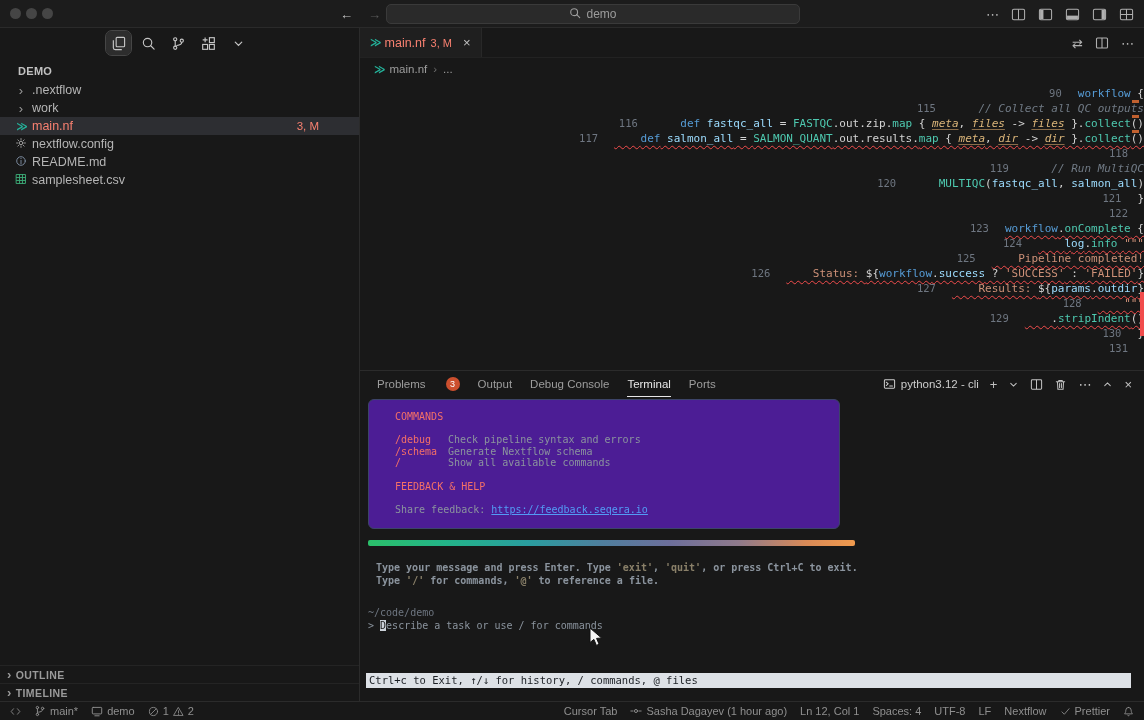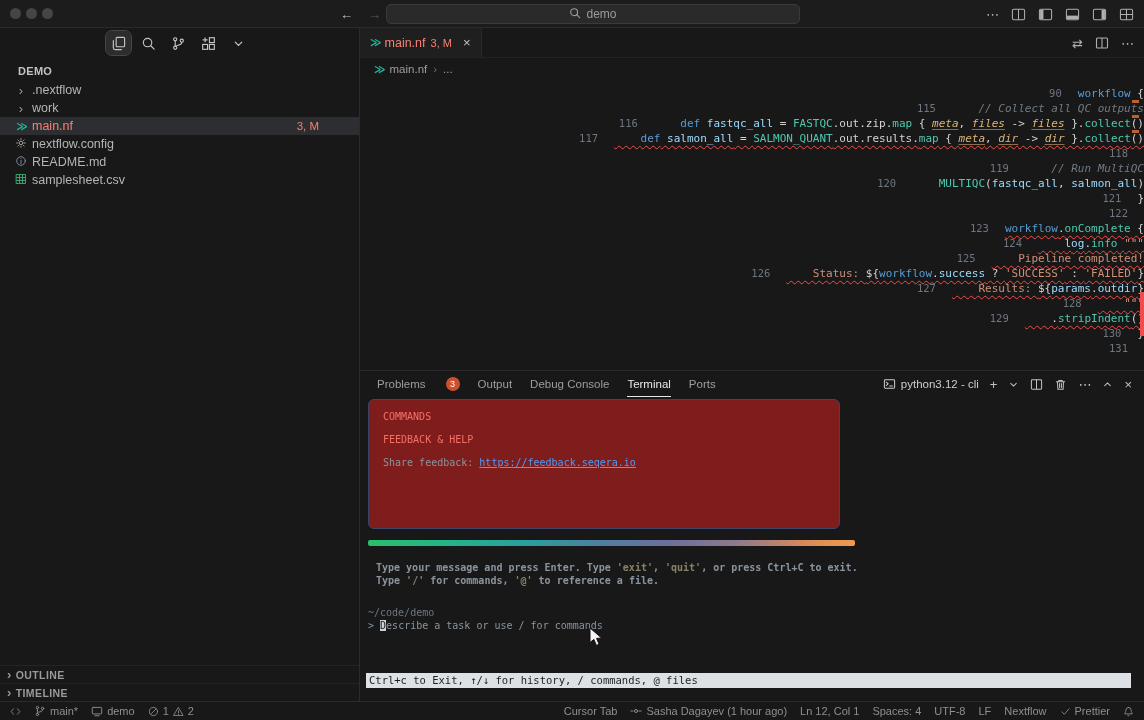--- a/index.html
+++ b/index.html
@@ -67,21 +67,21 @@
   .panel-header { height:26px; display:flex; align-items:center; position:relative; padding-left:8px; }
   #panel-tabs { display:flex; height:100%; }
   .ptab { padding:0 9px; font-size:11.5px; color:#9d9d9d; height:100%; display:flex; align-items:center; gap:20px; position:relative; cursor:pointer; }
   .ptab.active { color:#e7e7e7; }
   .ptab.active::after { content:""; position:absolute; left:9px; right:9px; bottom:0; height:1px; background:#e7e7e7; }
   .ptab-badge { background:#cc4f2e; color:#fff; font-size:9px; min-width:14px; height:14px; border-radius:8px; display:flex; align-items:center; justify-content:center; padding:0 3px; }
   .panel-right { position:absolute; right:12px; top:0; height:26px; display:flex; align-items:center; gap:11px; color:#c2c2c2; }
   .profile { display:flex; align-items:center; gap:5px; font-size:11.5px; color:#cccccc; }
 
   .terminal { position:absolute; top:26px; left:0; right:0; bottom:0; font-family:"DejaVu Sans Mono","Liberation Mono",monospace; font-size:10px; color:#8b949e; }
-  .cmd-box { position:absolute; left:8px; top:2px; width:472px; height:130px; border:1px solid #3c4468; border-radius:6px; padding:11px 0 0 14px; background:#7f1d1d; }
+  .cmd-box { position:absolute; left:8px; top:2px; width:472px; height:130px; border:1px solid #3c4468; border-radius:6px; padding:11px 0 0 26px; background:#4c1d95; }
   .t-title { color:#f47067; margin-bottom:12px; }
   .cmd-row { line-height:11.5px; display:flex; }
   .cmd-name { color:#f47067; width:53px; flex:none; }
   .cmd-desc { color:#8b949e; }
   .t-title2 { color:#f47067; margin-top:12px; }
   .feedback { margin-top:12px; }
   .t-link { color:#539bf5; text-decoration:underline; cursor:pointer; }
   .rainbow { position:absolute; left:8px; top:143px; width:487px; height:6px; border-radius:2px;
     background:linear-gradient(90deg,#2bbf6a 0%,#23b489 16%,#2a9d9f 33%,#4f7f9e 48%,#6d6f9b 62%,#8f7a8c 76%,#d98a57 90%,#f09a4e 100%); }
   .help { position:absolute; left:16px; top:165px; line-height:12.5px;font-weight:bold; }
@@ -411,20 +411,34 @@
                 <path d="M3.5 8.5L7 5l3.5 3.5"></path>
               </svg>
             </span>
           <span class="glyph">×</span>
         </div>
       </div>
 
       <div class="terminal">
         <div class="cmd-box">
           <div class="t-title">COMMANDS</div>
+          <div id="cmd-rows">
+              <div class="cmd-row">
+                <span class="cmd-name">/debug</span>
+                <span class="cmd-desc">Check pipeline syntax and errors</span>
+              </div>
+              <div class="cmd-row">
+                <span class="cmd-name">/schema</span>
+                <span class="cmd-desc">Generate Nextflow schema</span>
+              </div>
+              <div class="cmd-row">
+                <span class="cmd-name">/</span>
+                <span class="cmd-desc">Show all available commands</span>
+              </div>
+            </div>
           <div class="t-title2">FEEDBACK &amp; HELP</div>
           <div class="feedback">
             <span class="cmd-desc">Share feedback:</span>
             <span class="t-link">https://feedback.seqera.io</span>
           </div>
         </div>
         <div class="rainbow"></div>
         <div class="help">
           <div id="help1"><span>Type your message and press Enter. Type </span><span class="q">'exit'</span><span>, </span><span class="q">'quit'</span><span>, or press Ctrl+C to exit.</span></div>
           <div id="help2"><span>Type </span><span class="q">'/'</span><span> for commands, </span><span class="q">'@'</span><span> to reference a file.</span></div>

